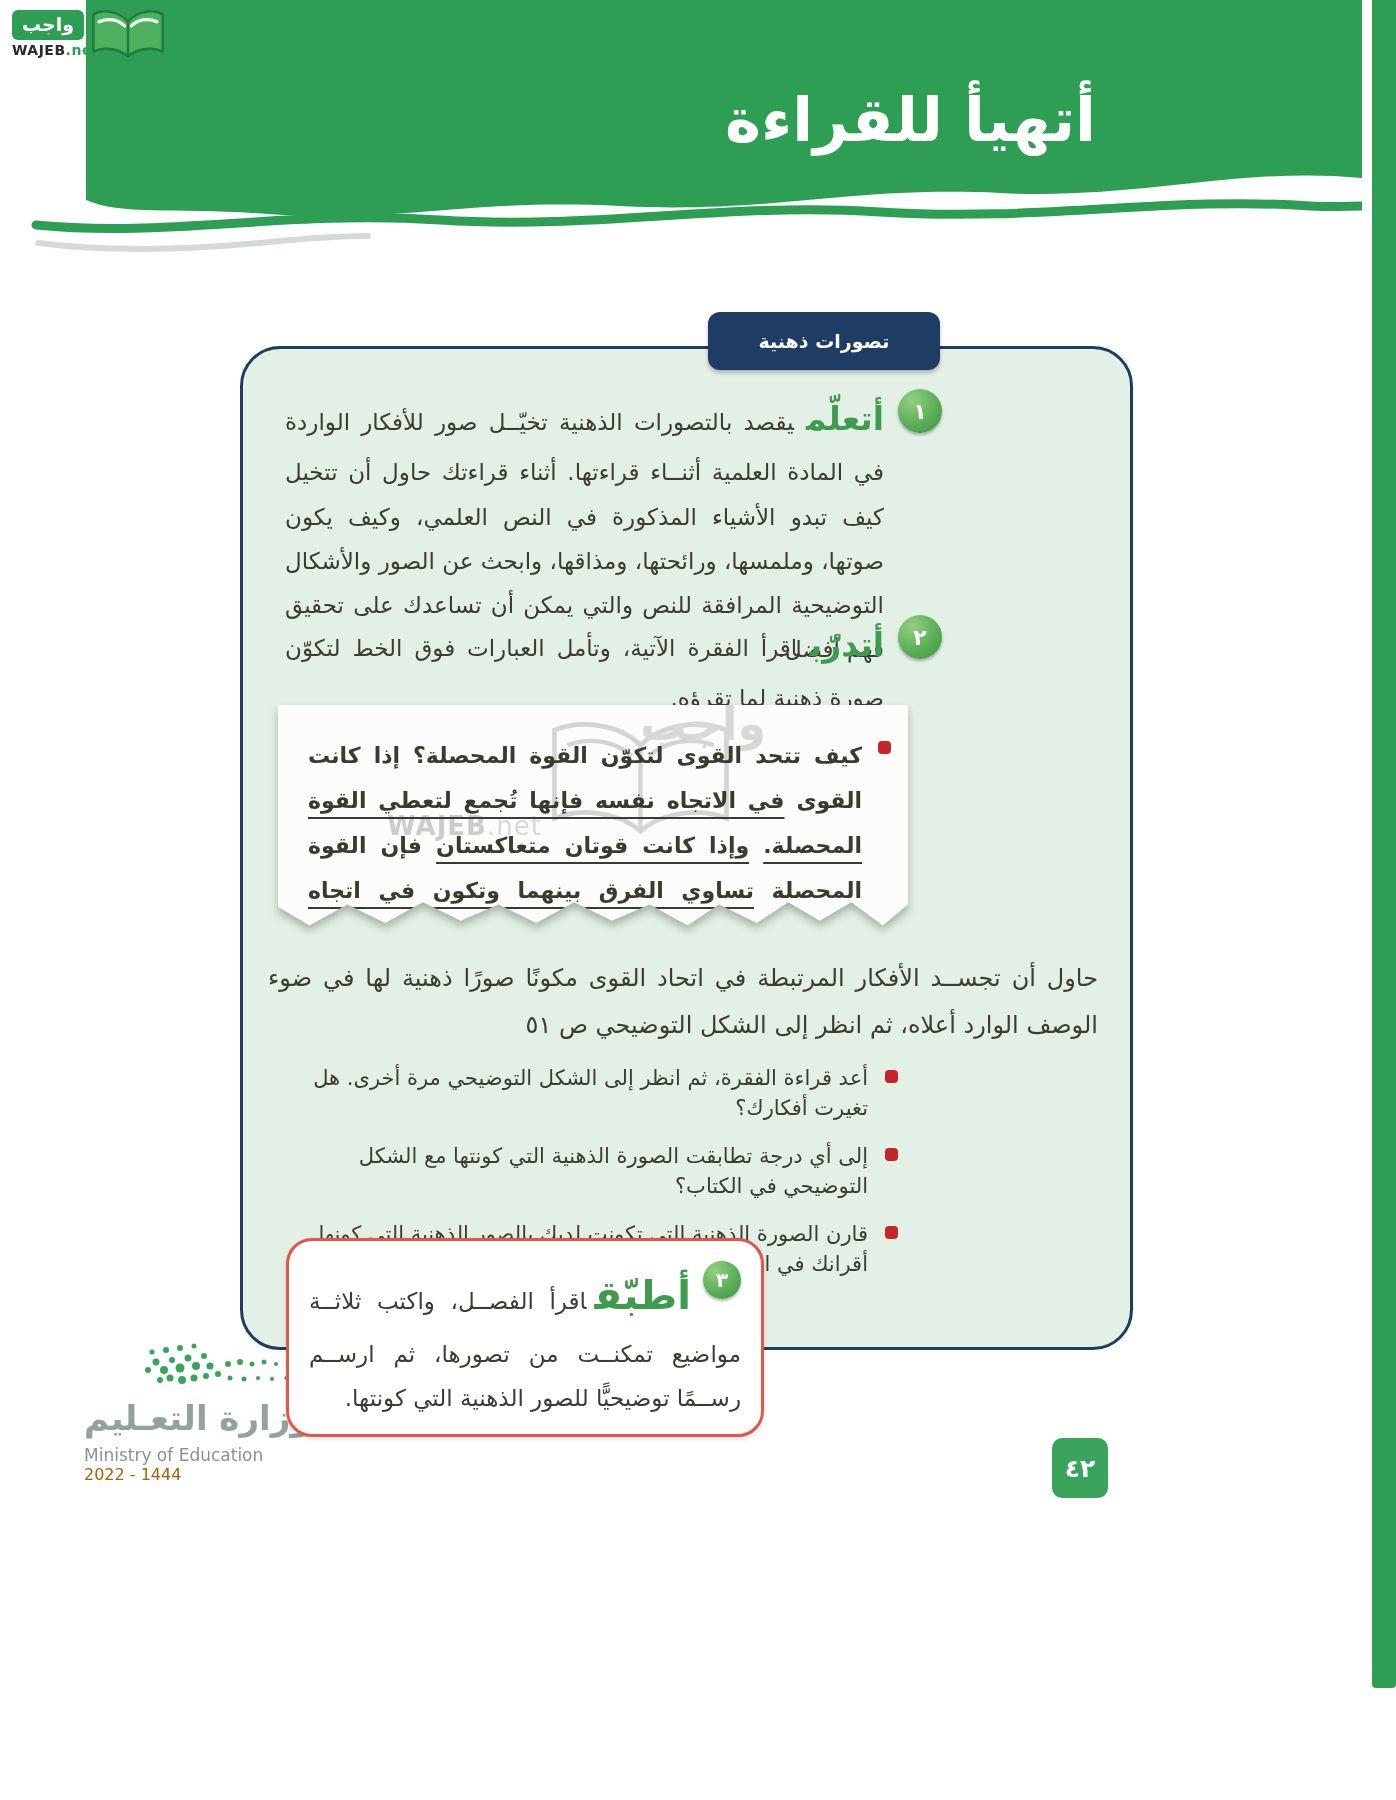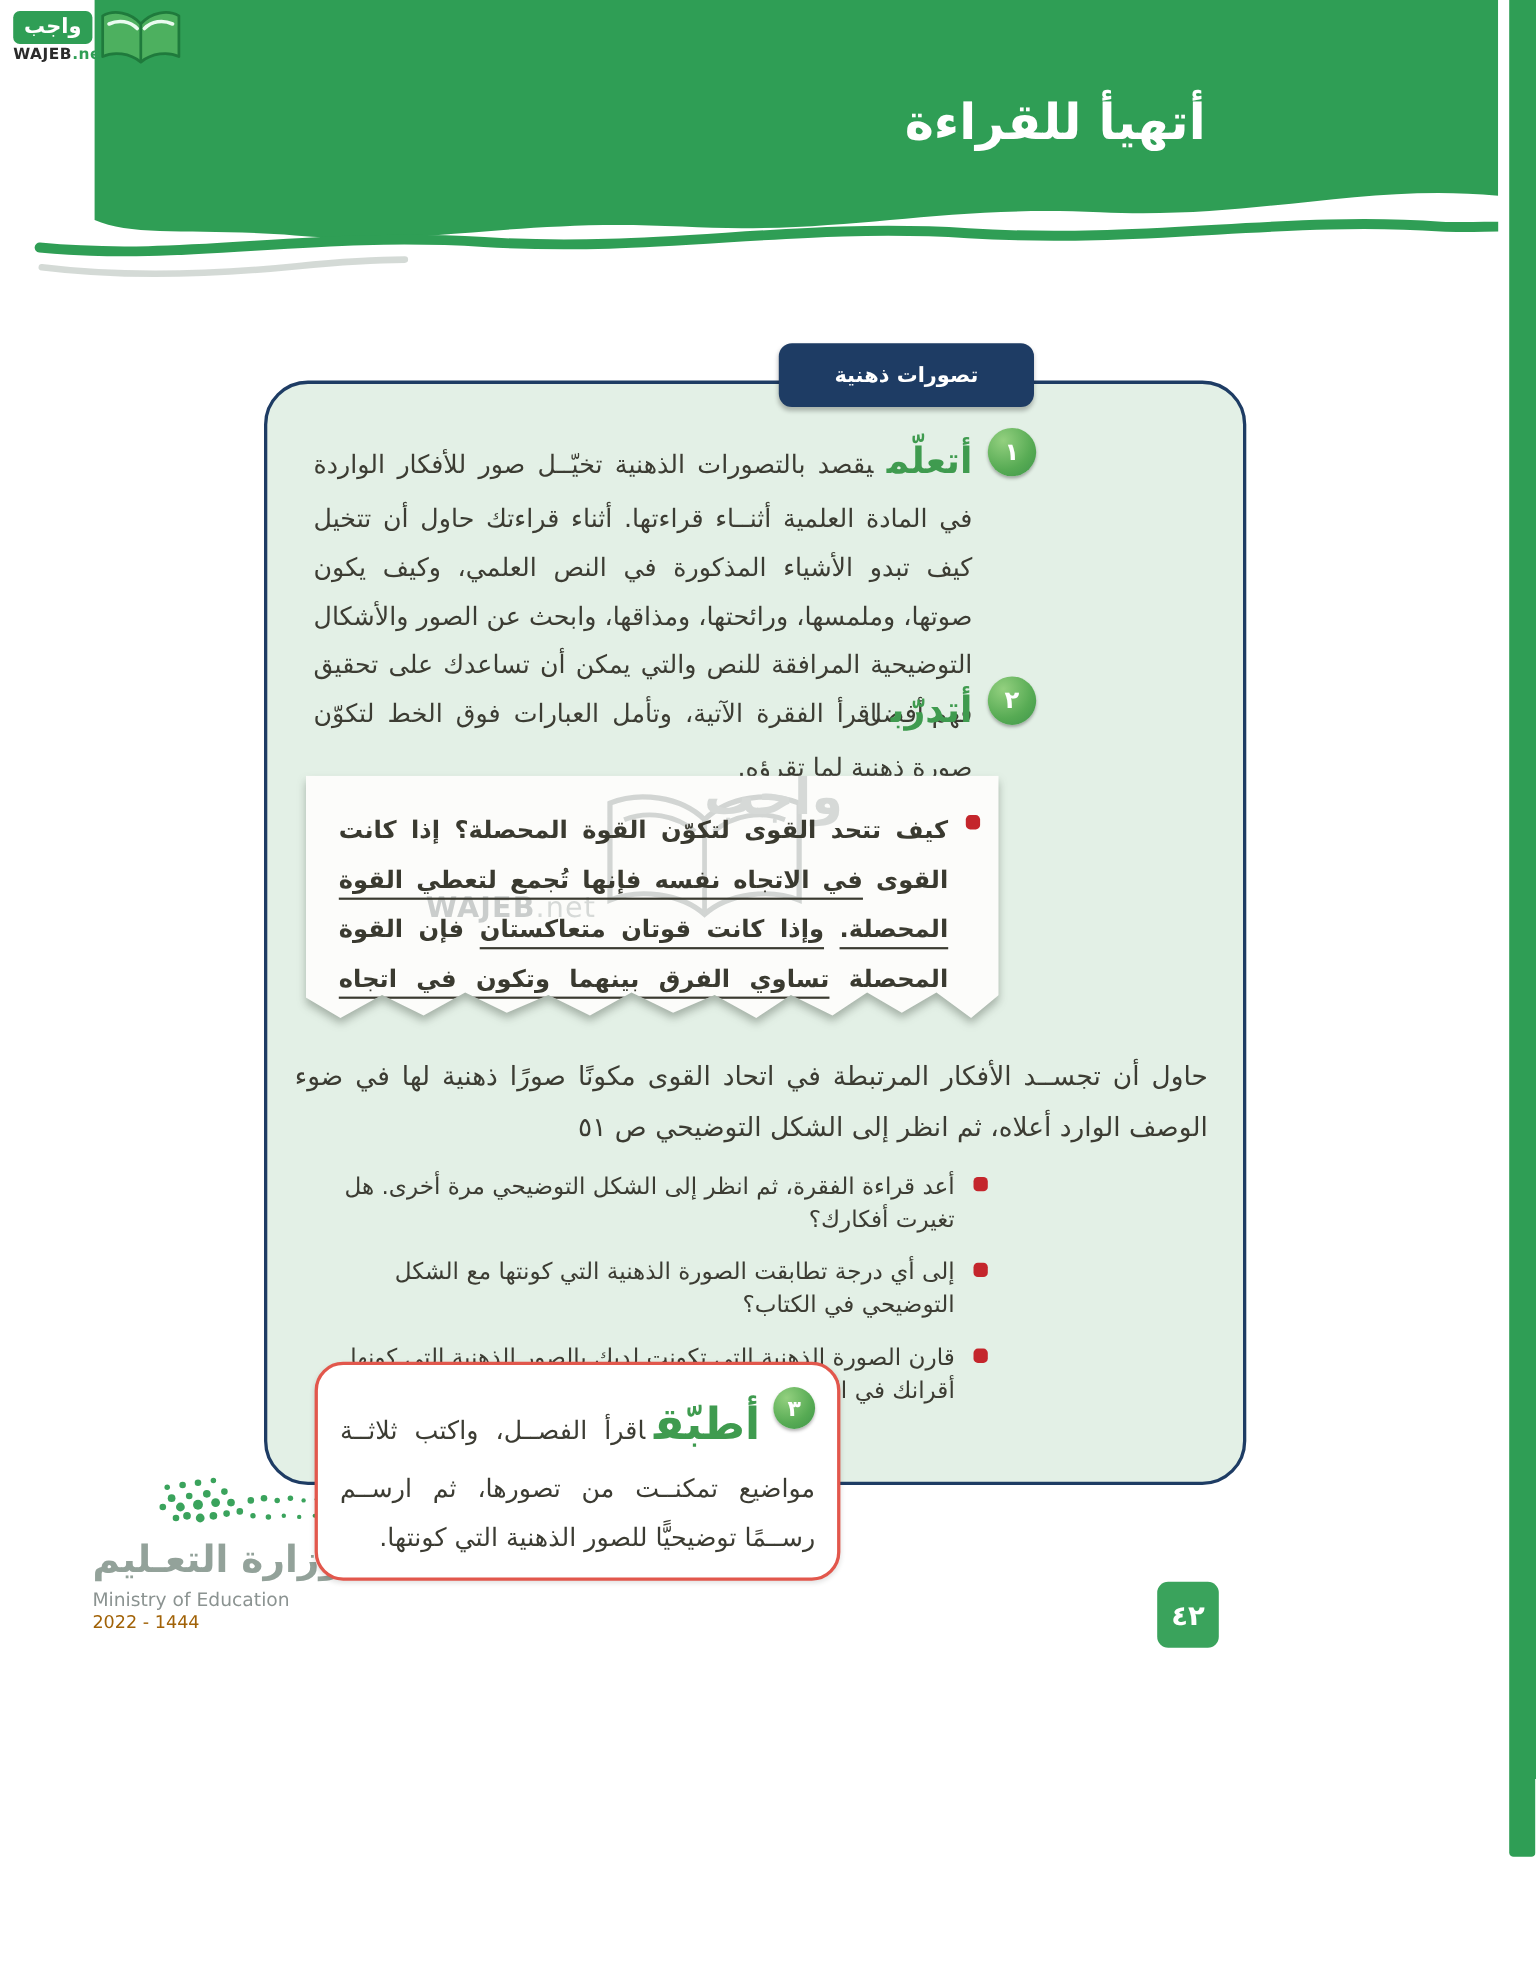--- a/index.html
+++ b/index.html
@@ -6,21 +6,21 @@
   body { font-family:"DejaVu Sans", sans-serif; background:#ffffff; }
   .page { position:relative; width:1396px; height:1800px; background:#fff; overflow:hidden; }
 
   
   .side-strip { position:absolute; top:0; right:0; width:24px; height:1688px;
     background:var(--green,#2f9e55); border-radius:0 0 4px 4px; }
 
   
   .header-svg { position:absolute; top:0; left:0; }
   .header-title { position:absolute; top:84px; right:300px; direction:rtl; color:#fff;
-    font-size:45px; font-weight:bold; }
+    font-size:61px; font-weight:bold; }
 
   
   .wajeb { position:absolute; top:10px; left:12px; width:72px; text-align:center; z-index:4; }
   .wajeb-box { background:var(--green,#2f9e55); color:#fff; font-weight:bold; font-size:19px;
     border-radius:6px; padding:3px 6px 5px; direction:rtl; }
   .wajeb-net { font-size:14px; font-weight:bold; color:#2b2b2b; margin-top:2px; letter-spacing:.5px; }
   .wajeb-net .tld { color:var(--green,#2f9e55); }
   .wajeb-book { position:absolute; top:2px; left:86px; z-index:4; }
 
   

